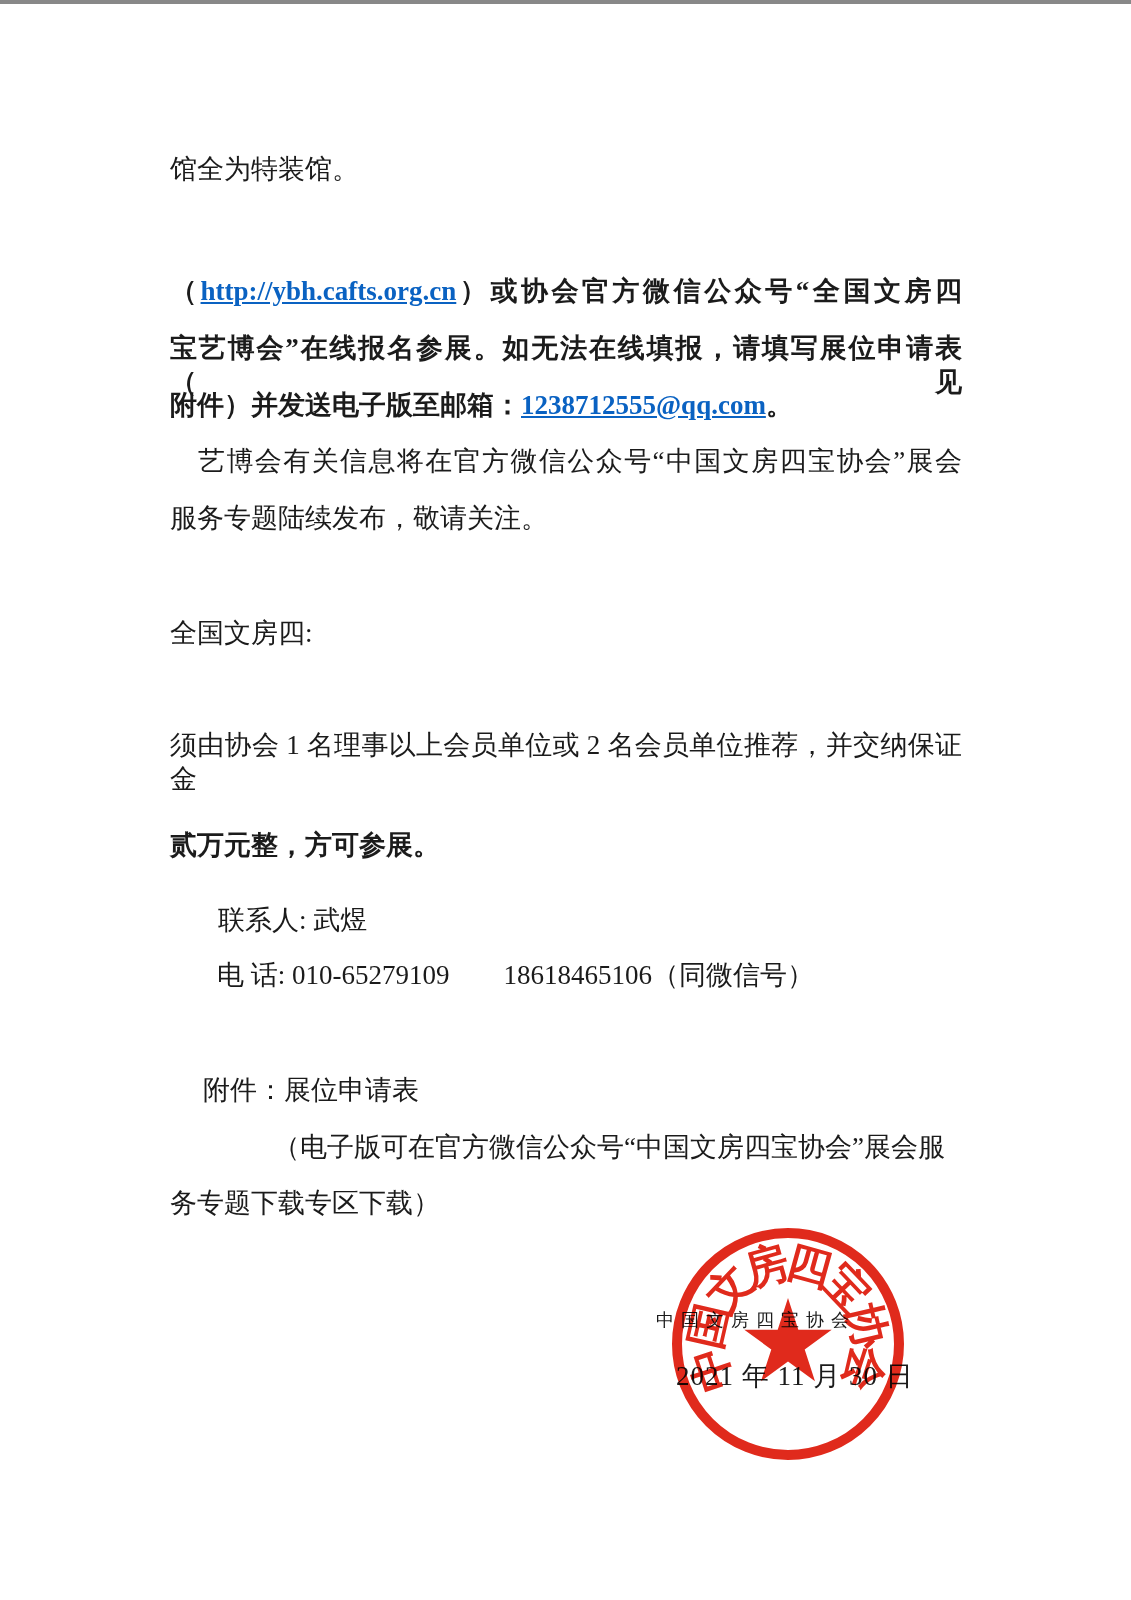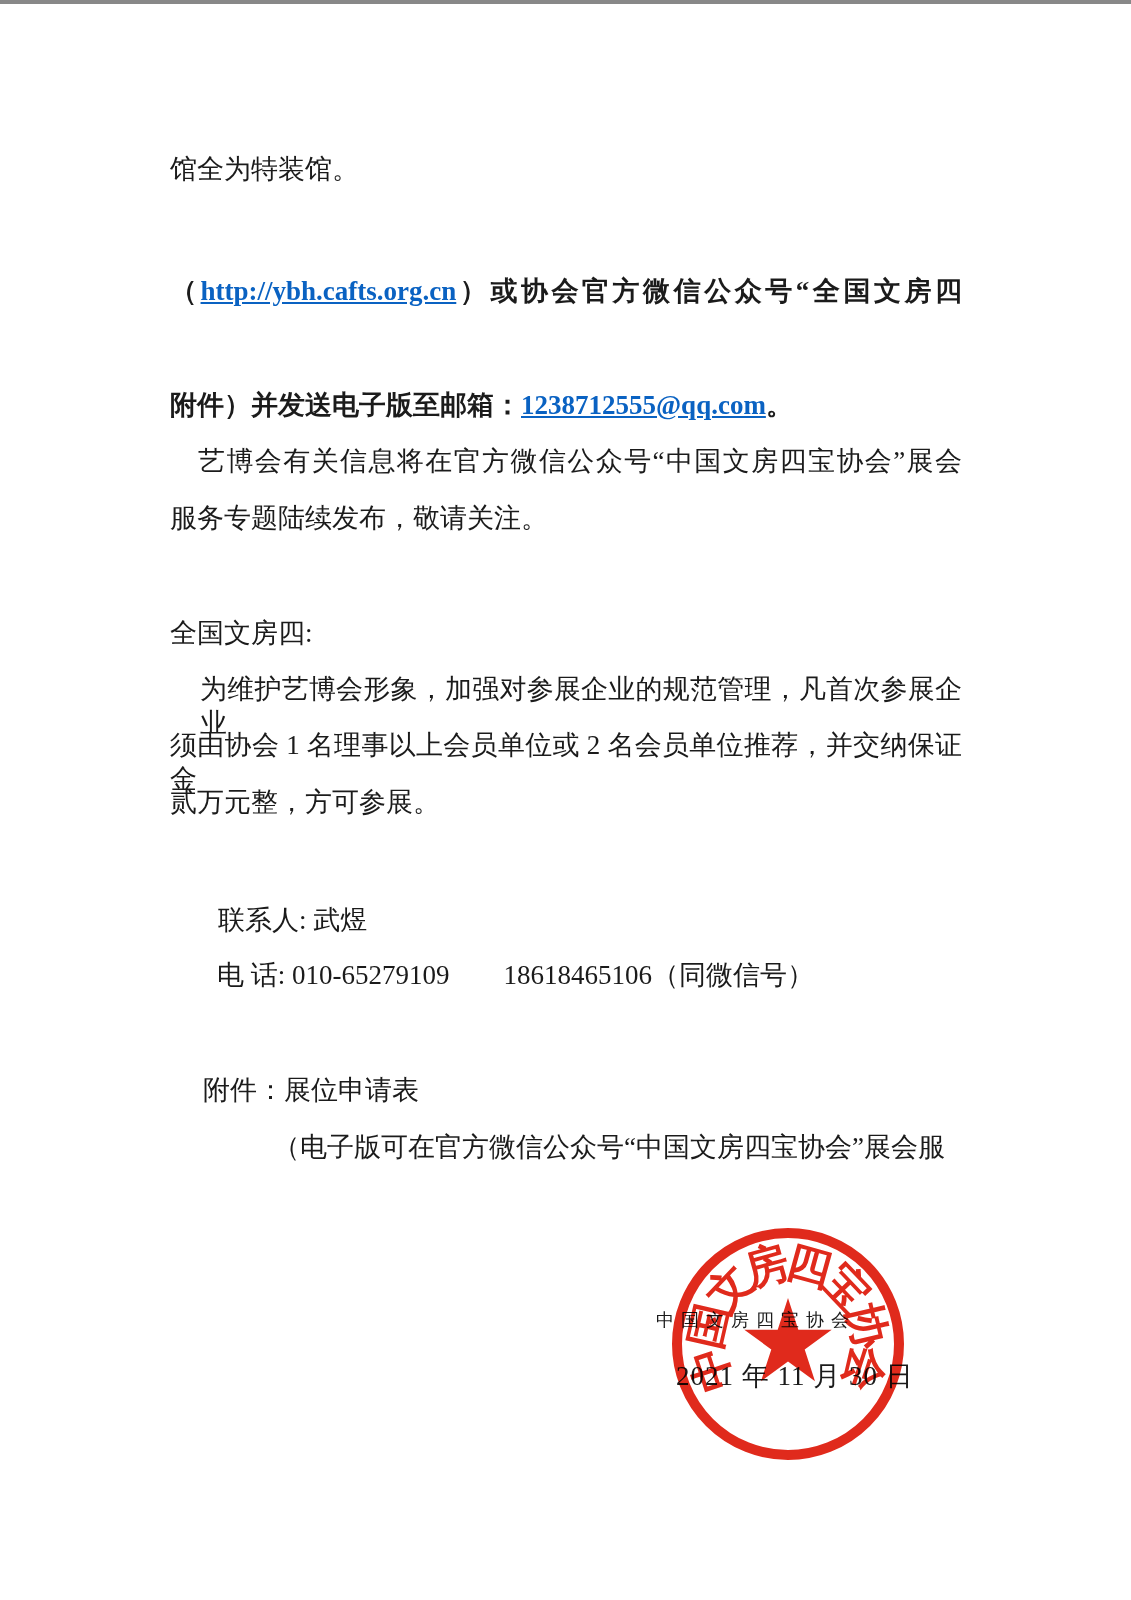--- a/index.html
+++ b/index.html
@@ -70,43 +70,44 @@
 </head>
 <body>
 
 <div class="page">
 
   <div class="line" style="top:148px;">馆全为特装馆。</div>
 
 
   <div class="line b just" style="top:270px;"><span>（</span><a class="doclink">http://ybh.cafts.org.cn</a><span>）或协会官方微信公众号“全国文房四</span></div>
 
+  <div class="line b just" style="top:327px;">宝艺博会”在线报名参展。如无法在线填报，请填写展位申请表（见</div>
 
   <div class="line b" style="top:384px;"><span>附件）并发送电子版至邮箱：</span><a class="doclink">1238712555@qq.com</a><span>。</span></div>
 
   <div class="line just" style="top:440px;padding-left:28px;">艺博会有关信息将在官方微信公众号“中国文房四宝协会”展会</div>
 
   <div class="line" style="top:497px;">服务专题陆续发布，敬请关注。</div>
 
   <div class="line" style="top:612px;">全国文房四:</div>
 
-  <div class="line just" style="top:668px;padding-left:30px;">为维护艺博会形象，加强对参展企业的规范管理，凡首次参展企业</div>
 
   <div class="line just" style="top:724px;">须由协会 1 名理事以上会员单位或 2 名会员单位推荐，并交纳保证金</div>
 
-  <div class="line" style="top:781px;">贰万元整，方可参展。</div>
+  <div class="line" style="top:824px;font-weight:bold;">贰万元整，方可参展。</div>
 
   <div class="line" style="top:899px;left:218px;">联系人: 武煜</div>
 
   <div class="line" style="top:954px;left:217px;">电 话: 010-65279109        18618465106（同微信号）</div>
 
   <div class="line" style="top:1069px;left:203px;">附件：展位申请表</div>
 
   <div class="line" style="top:1126px;left:273px;">（电子版可在官方微信公众号“中国文房四宝协会”展会服</div>
 
+  <div class="line" style="top:1182px;">务专题下载专区下载）</div>
 
   <div class="sig" style="top:1300px;left:656px;">中国文房四宝协会</div>
 
   <div class="date" style="top:1356px;left:676px;">2021 年 11 月 30 日</div>
 
   <div class="stamp">
     <svg viewBox="-135 -135 270 270" xmlns="http://www.w3.org/2000/svg">
       <circle cx="0" cy="0" r="111" fill="none" stroke-width="10" class="stamp-red-stroke" stroke="#e02a1c"></circle>
       <polygon points="0,-46 10.3,-14.2 43.7,-14.2 16.7,5.4 27,37.2 0,17.6 -27,37.2 -16.7,5.4 -43.7,-14.2 -10.3,-14.2" class="stamp-red-fill" fill="#e02a1c"></polygon>
       <g id="stamp-arc" text-anchor="middle" class="stamp-red-fill" fill="#e02a1c">

